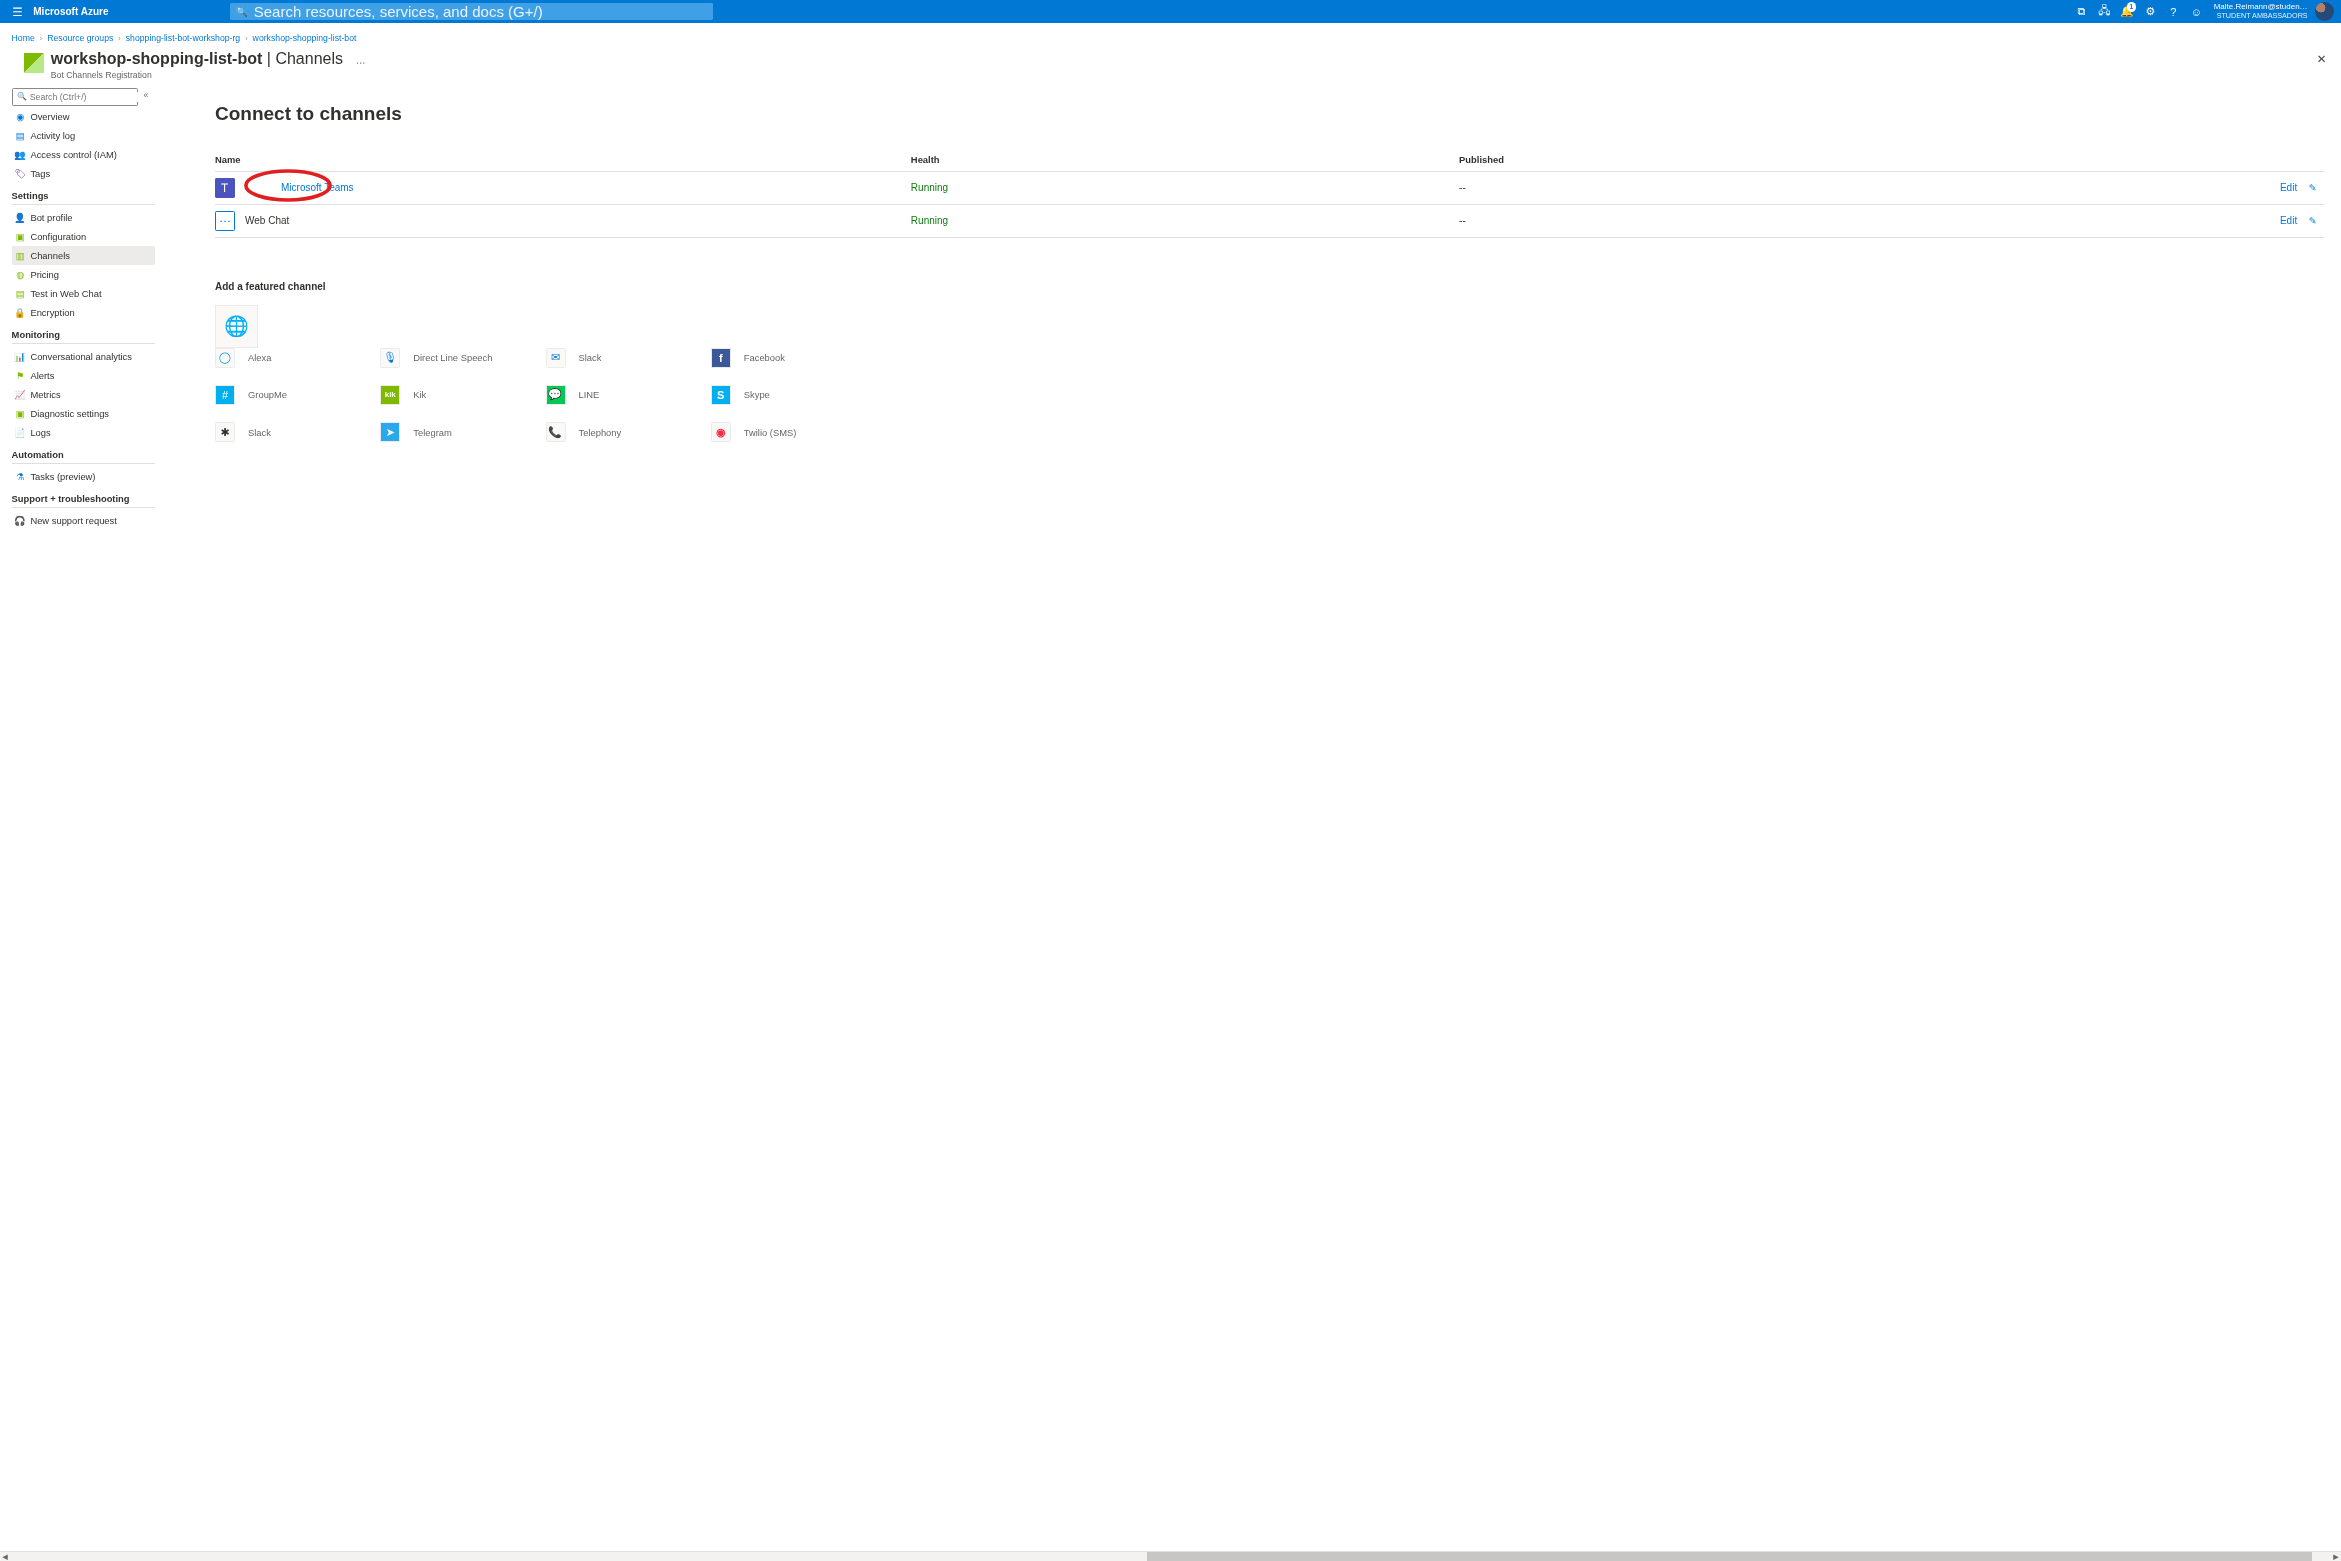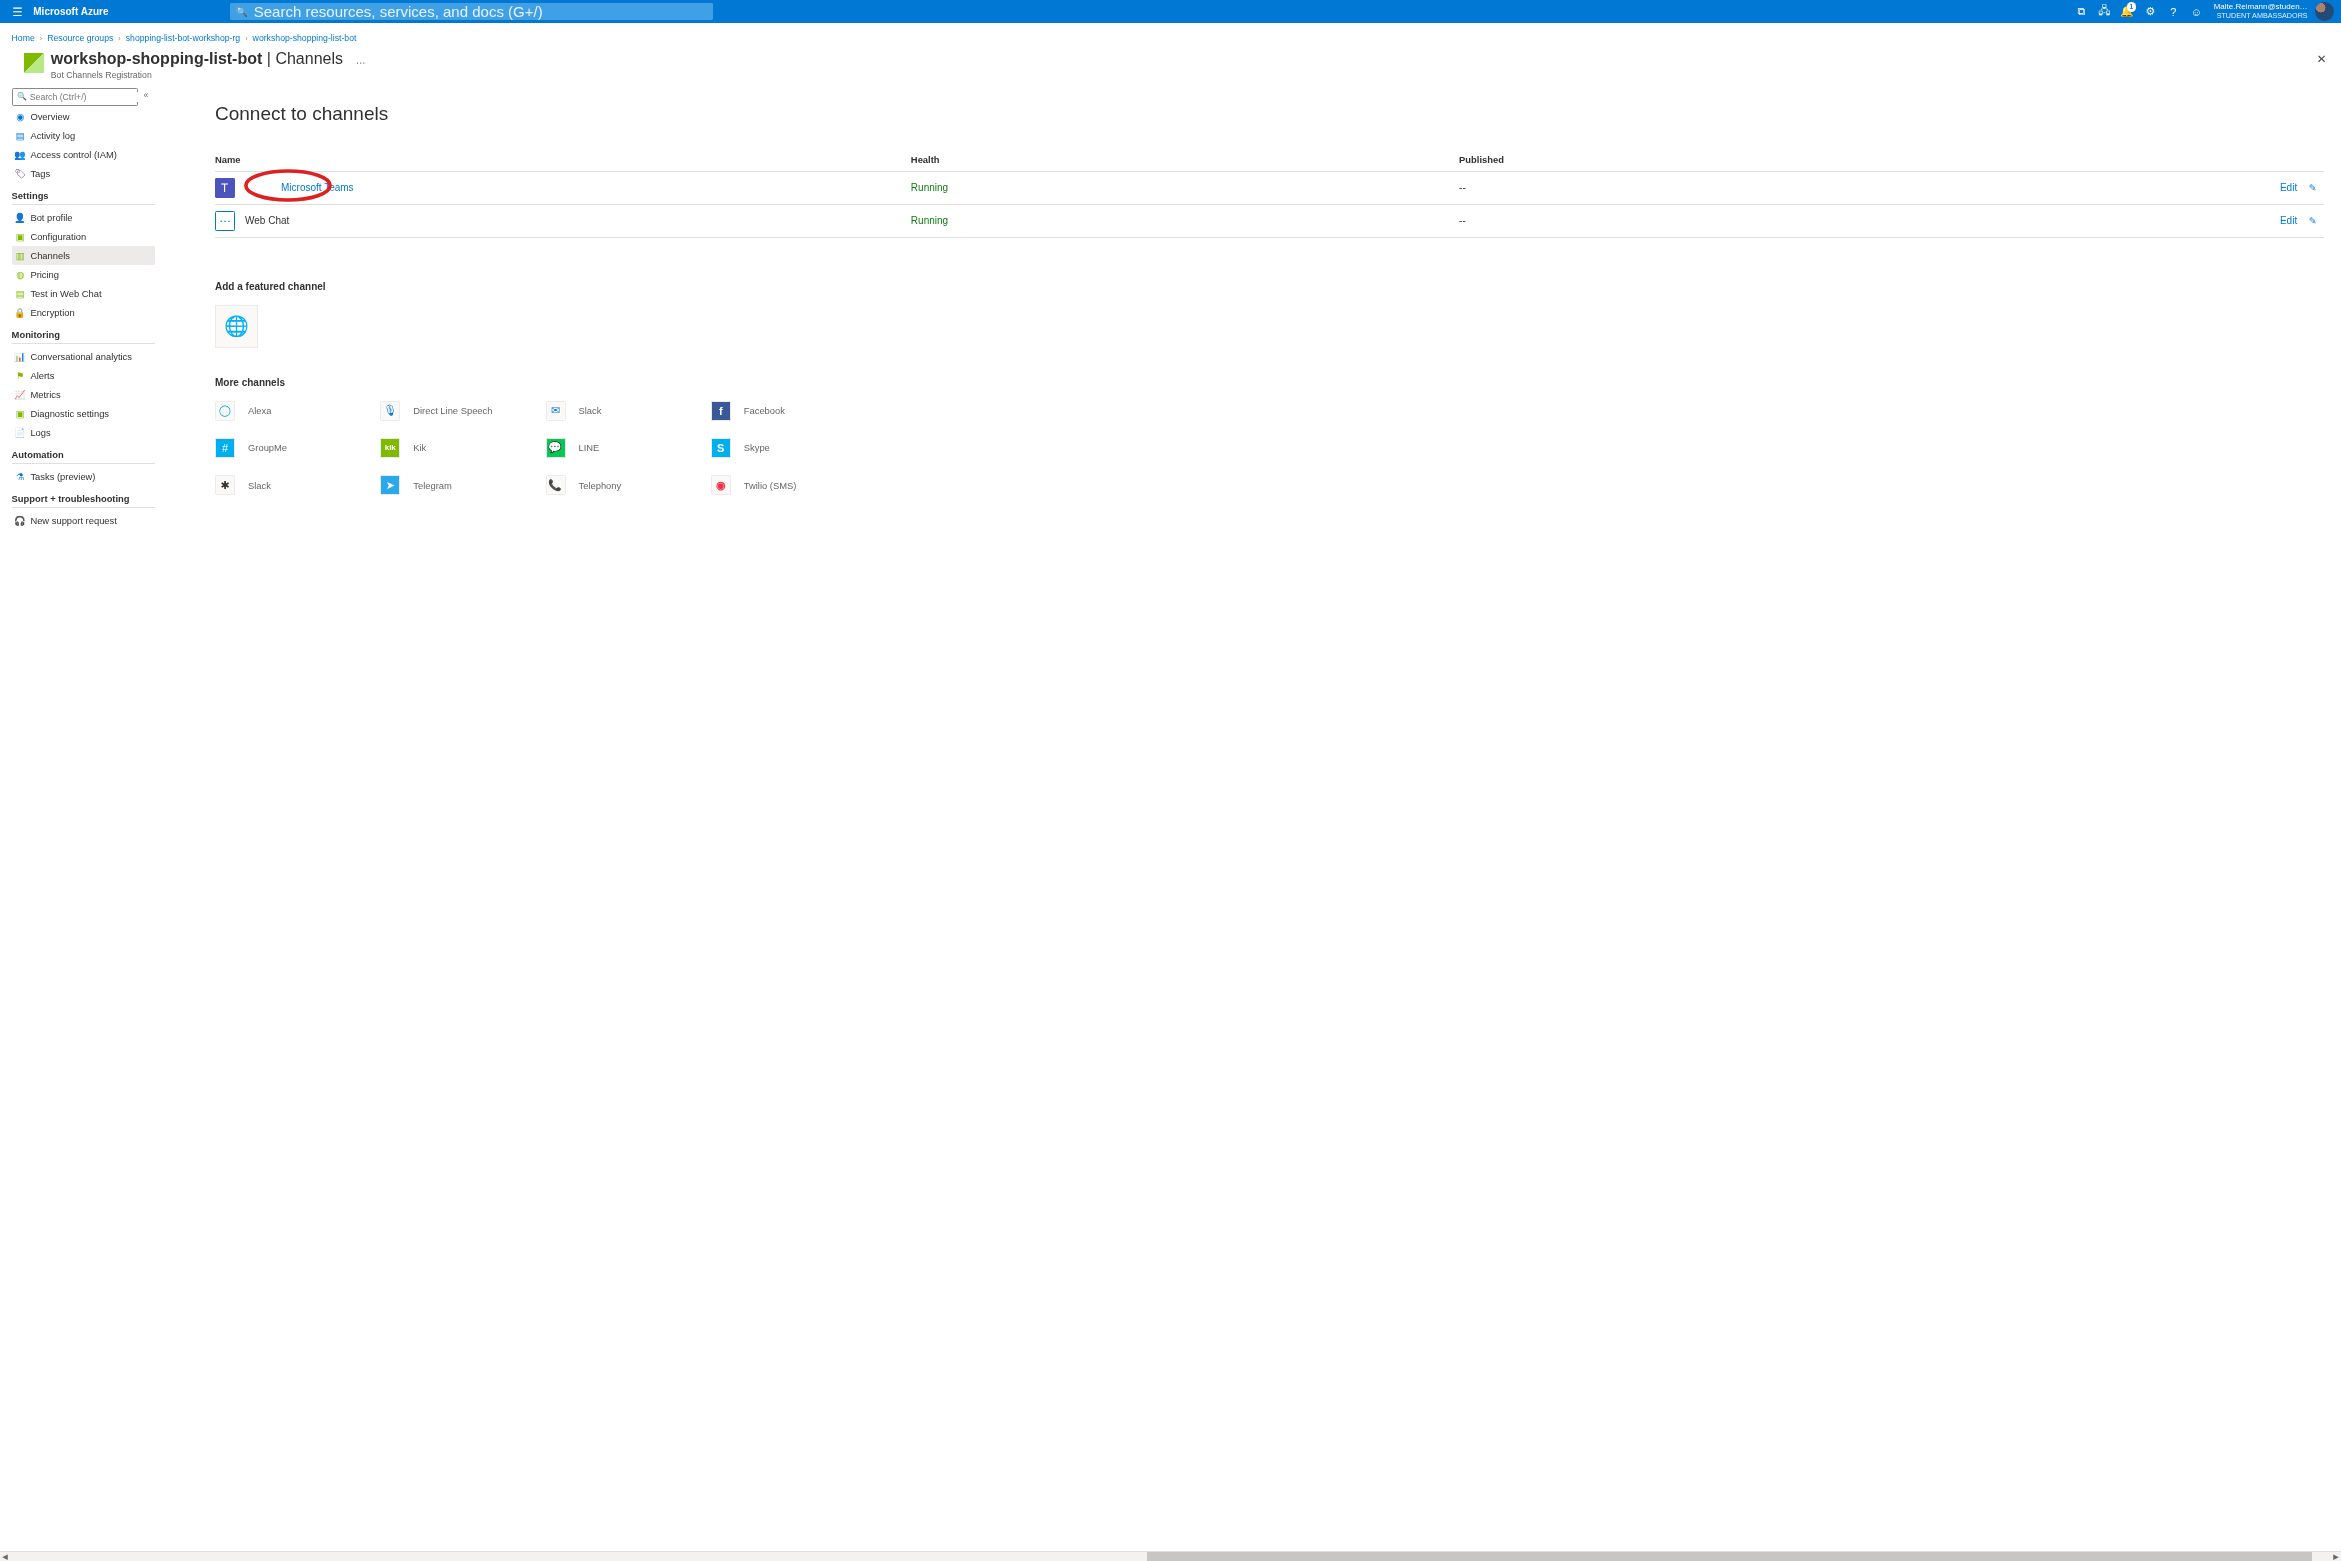--- a/index.html
+++ b/index.html
@@ -227,21 +227,21 @@
   .sb-group-top { margin-top: -8.7px; }
 
   
   .main {
     flex: 1;
     padding: 5.8px 17.3px 22px 56px;
     overflow-y: auto;
   }
   .main .heading {
     font-size: 19px;
-    font-weight: 400;
+    font-weight: 700;
     margin-top: 11.6px;
     margin-bottom: 29px;
   }
   .tbl {
     width: 100%;
     border-collapse: collapse;
   }
   .tbl th {
     text-align: left;
     font-size: 9.4px;
@@ -544,21 +544,20 @@
       </tr>
     </tbody>
       </table>
 
 
     <div class="sub-heading">Add a featured channel</div>
     <div class="featured-tile">
       <span>🌐</span>
     </div>
 
-    <div class="sub-heading" style="margin-top:29px;">More channels</div>
     <div class="more-channels">
       <div class="mc-item">
         <div class="mc-icon" style="color:#00a4dc;">◯</div>
         <div class="mc-label">Alexa</div>
       </div>
       <div class="mc-item">
         <div class="mc-icon" style="color:#0078d4;">🎙</div>
         <div class="mc-label">Direct Line Speech</div>
       </div>
       <div class="mc-item">

